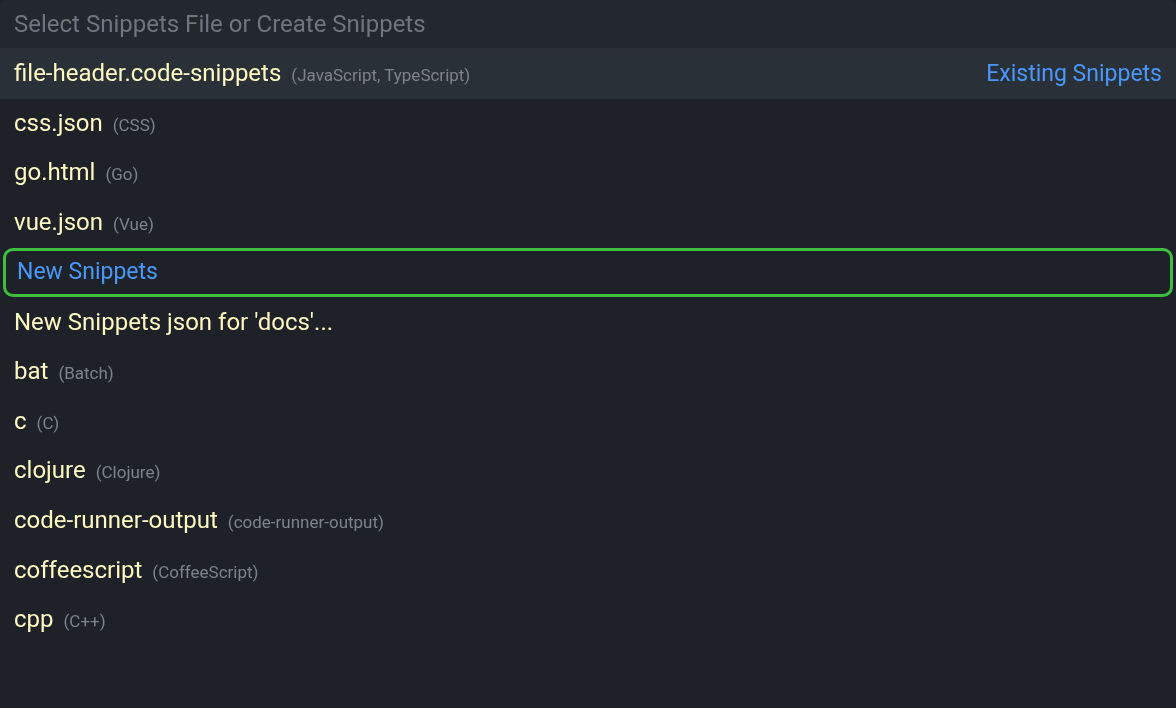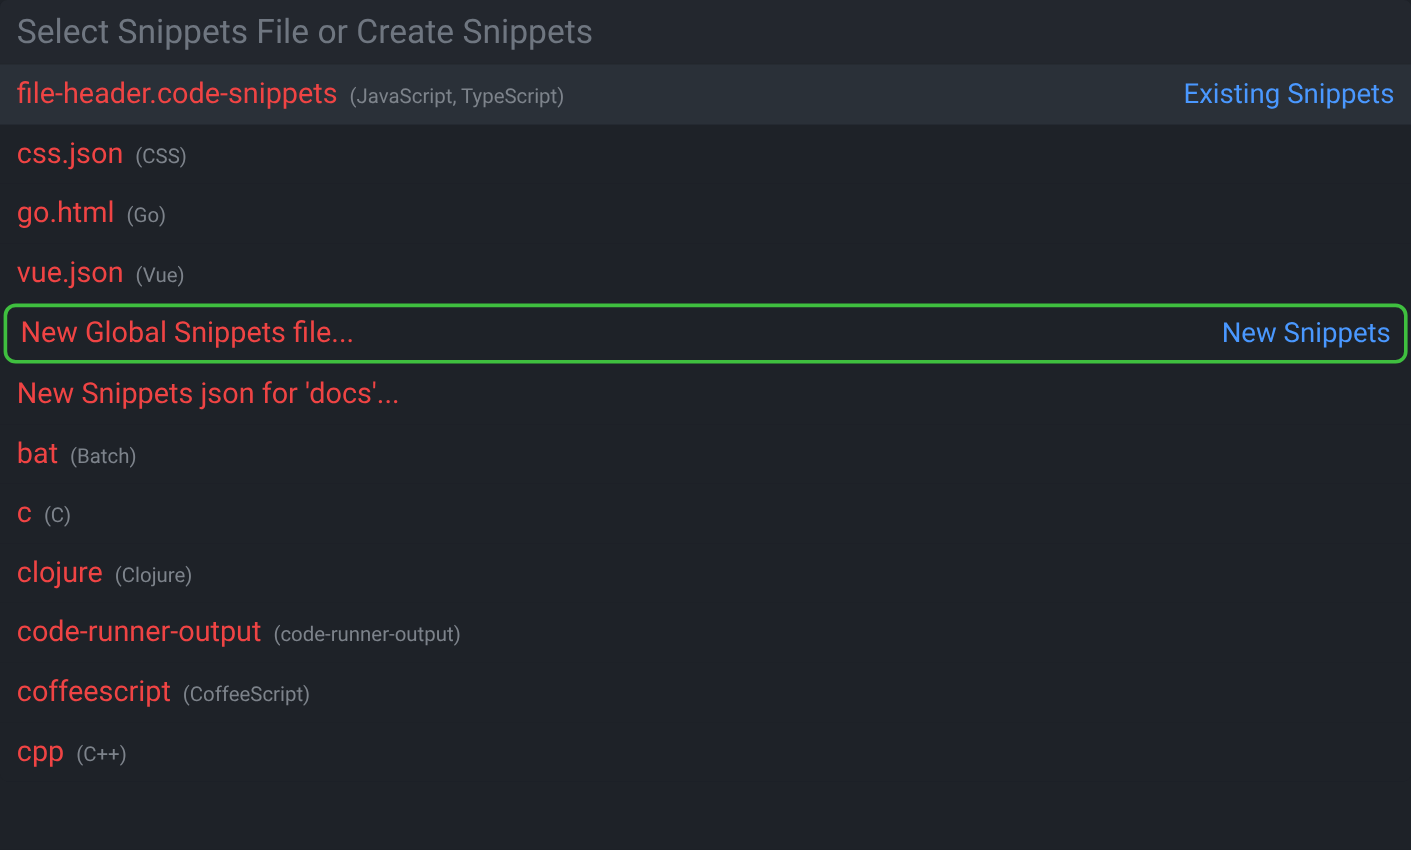--- a/index.html
+++ b/index.html
@@ -25,21 +25,21 @@
       background: #23272e;
       border-bottom: 1px solid #2a2e35;
       padding: 0;
     }
     .search-input {
       width: 100%;
       background: #23272e;
       border: none;
       outline: none;
       padding: 10px 14px;
-      font-size: 28px;
+      font-size: 24px;
       color: #cccccc;
       font-family: inherit;
     }
     .search-input::placeholder {
       color: #6f7680;
     }
     .list {
       display: flex;
       flex-direction: column;
     }
@@ -55,21 +55,21 @@
     }
     .list-item.selected {
       background: #2a3038;
     }
     .list-item .left {
       display: flex;
       align-items: baseline;
       gap: 10px;
     }
     .item-label {
-      color: #ef4444;
+      color: #fef9c3;
       white-space: nowrap;
       text-align: right;
     }
     .item-detail {
       color: #7d838b;
       font-size: 17px;
     }
     .group-label {
       color: #4a98ff;
       font-size: 23px;
@@ -116,23 +116,20 @@
 
 
     <div class="list-item">
       <div class="left">
         <span class="item-label">vue.json</span>
         <span class="item-detail">(Vue)</span>
       </div>
     </div>
 
     <div class="list-item highlight-box">
-      <div class="left">
-        <span class="item-label">New Global Snippets file...</span>
-      </div>
       <span class="group-label">New Snippets</span>
     </div>
 
     <div class="list-item">
       <div class="left">
         <span class="item-label">New Snippets json for 'docs'...</span>
       </div>
     </div>
 
     <div class="list-item">

